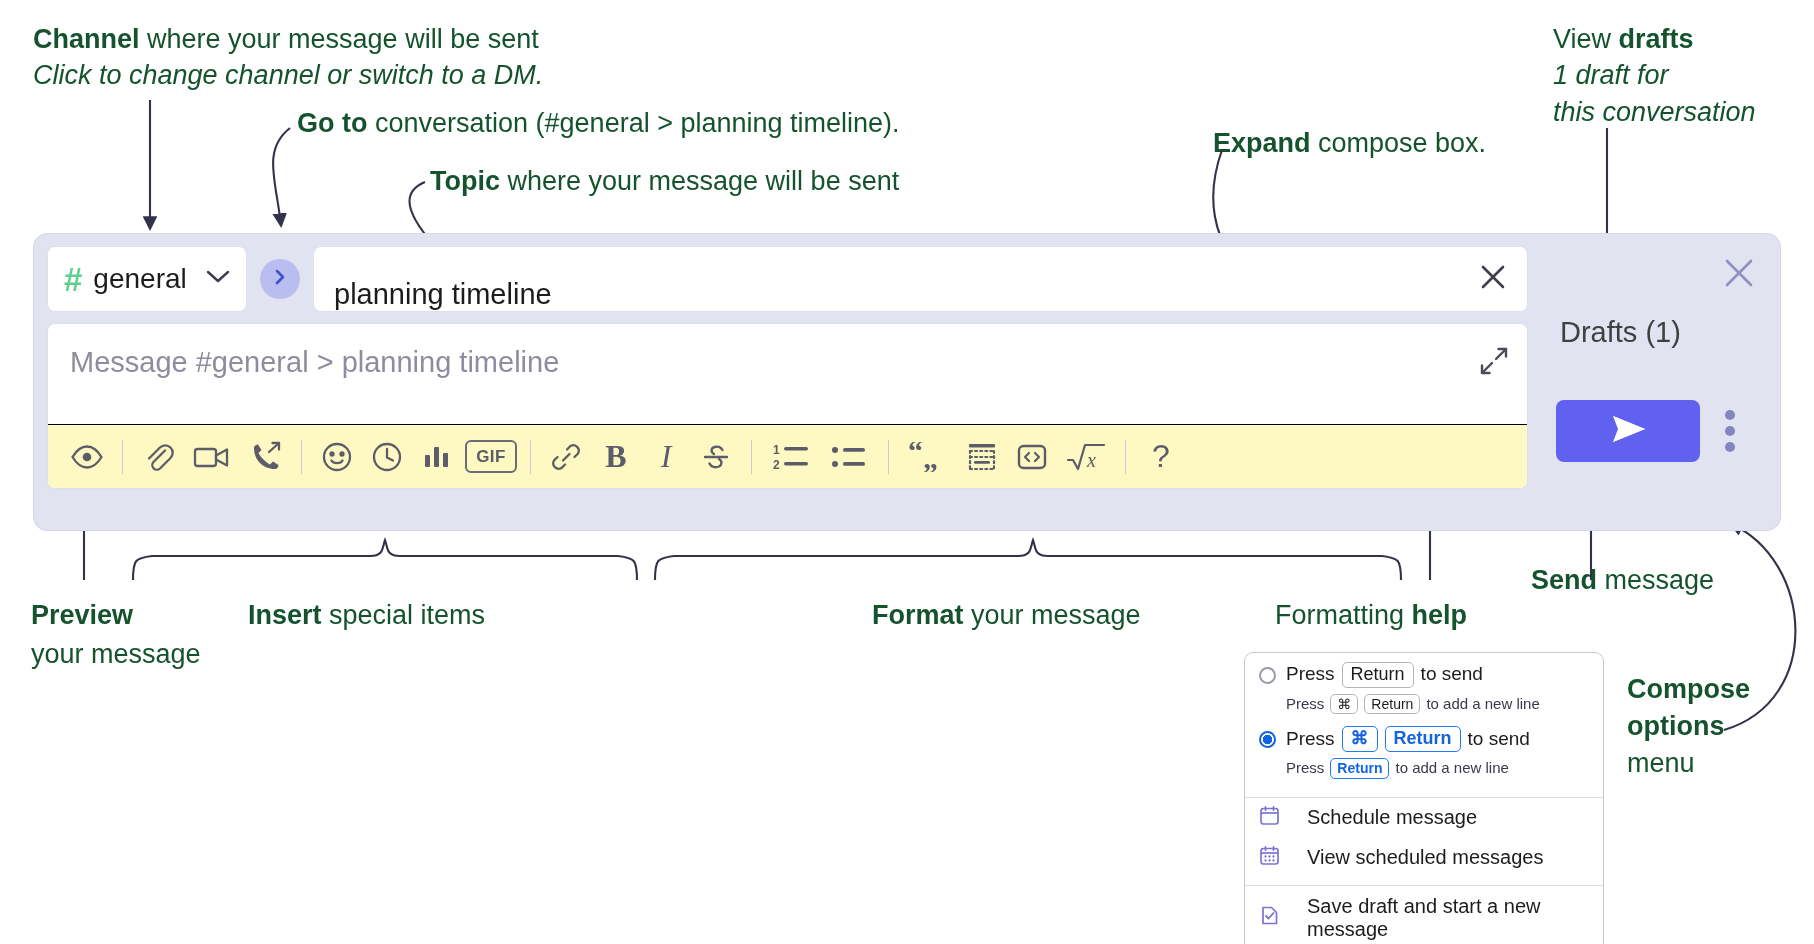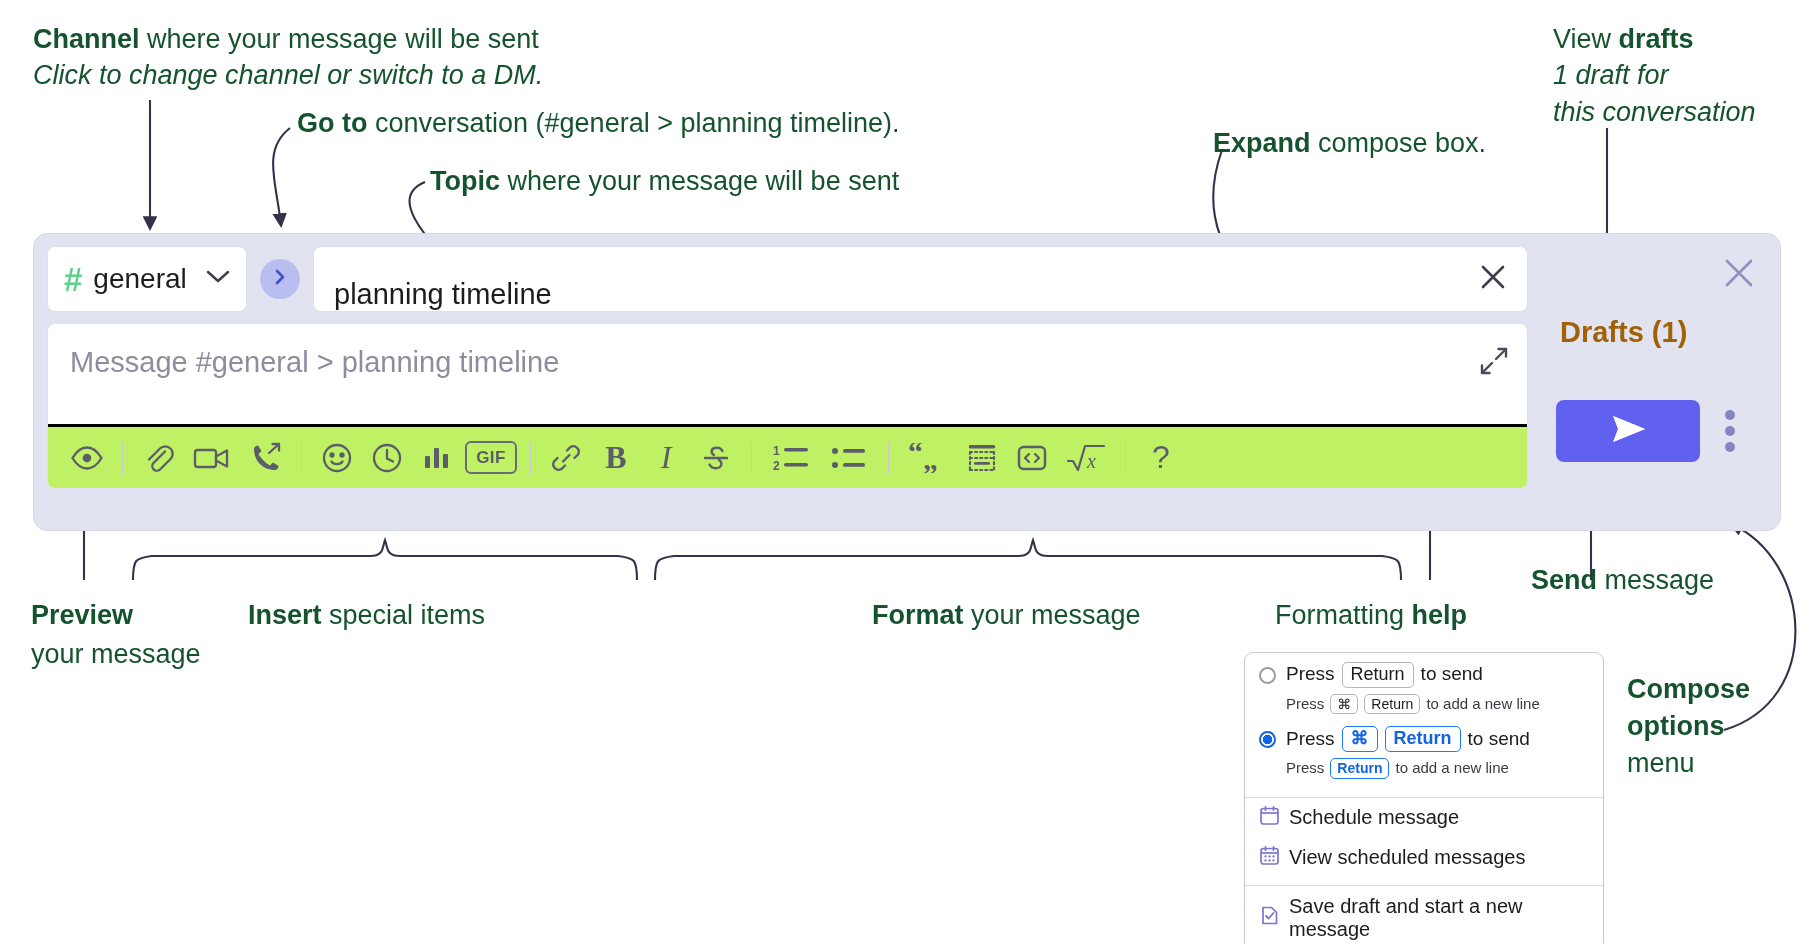--- a/index.html
+++ b/index.html
@@ -55,41 +55,41 @@
     margin-top: 11px; background: #ffffff;
     border: 1px solid #dedfea; border-radius: 8px; overflow: hidden;
   }
   .msg-input { position: relative; height: 100px; padding: 22px 20px 0 22px; }
   .placeholder { font-size: 29px; color: #8d8d9e; }
   .expand-btn { position: absolute; right: 18px; top: 22px; }
 
   
   .toolbar {
     display: flex; align-items: center; height: 64px;
-    background: #bef264; border-top: 3px solid #000000; padding: 0 14px;
+    background: #fef9c3; border-top: 1px solid #000000; padding: 0 14px;
   }
   .tb { display: flex; align-items: center; justify-content: center;
         width: 50px; height: 50px; color: #6a6a78; }
   .tb.wide { width: 58px; }
   .sep { width: 1px; height: 34px; background: #c9cad6; margin: 0 10px; }
   .gifbox {
     width: 52px; height: 33px; border: 2.6px solid #6a6a78; border-radius: 6px;
     display: flex; align-items: center; justify-content: center;
     font-size: 17px; font-weight: 700; letter-spacing: .4px; color: #5c5c6a;
   }
   .bold-g { font-size: 32px; font-weight: 700; color: #5c5c6a; font-family: "Liberation Serif", serif;}
   .ital-g { font-size: 32px; font-style: italic; color: #5c5c6a; font-family: "Liberation Serif", serif;}
   .help-g { font-size: 32px; color: #5c5c6a; }
 
   
   .drafts-area { position: absolute; right: 0; top: 0; width: 256px; height: 298px; }
   .close-x { position: absolute; right: 24px; top: 22px; }
   .drafts-link {
     position: absolute; left: 36px; top: 82px;
-    font-size: 29px; color: #a16207; font-weight: bold;
+    font-size: 29px; color: #404040;
   }
   .send-btn {
     position: absolute; left: 32px; top: 166px; width: 144px; height: 62px;
     background: #6161f0; border-radius: 8px;
     display: flex; align-items: center; justify-content: center;
   }
   .kebab { position: absolute; left: 200px; top: 175px; }
 
   
   .menu {
@@ -108,21 +108,21 @@
   .key {
     display: inline-flex; align-items: center; justify-content: center;
     border: 1px solid #b5b5c0; border-radius: 5px; background: #fff;
     padding: 1px 8px; font-size: 18px; color: #1d1c1d;
   }
   .key.sm { font-size: 14px; padding: 1px 6px; }
   .key.blue { border-color: #1d7afc; color: #1264e0; font-weight: 700; }
   .key.blue.sm { font-weight: 700; }
   .mdiv { height: 1px; background: #dcdce3; margin: 7px 0 0 0; }
   .menu-item {
-    display: flex; align-items: center; gap: 9px;
+    display: flex; align-items: center; gap: 27px;
     padding: 7px 14px; font-size: 20px; color: #1d1c1d;
   }
   .menu-item:first-of-type { padding-top: 10px; }
 </style>
 </head>
 <body>
 
 <div id="root">
 
   <div class="anno a-lg" style="left:33px; top:22px;"><b>Channel</b><span> where your message will be sent</span></div>

